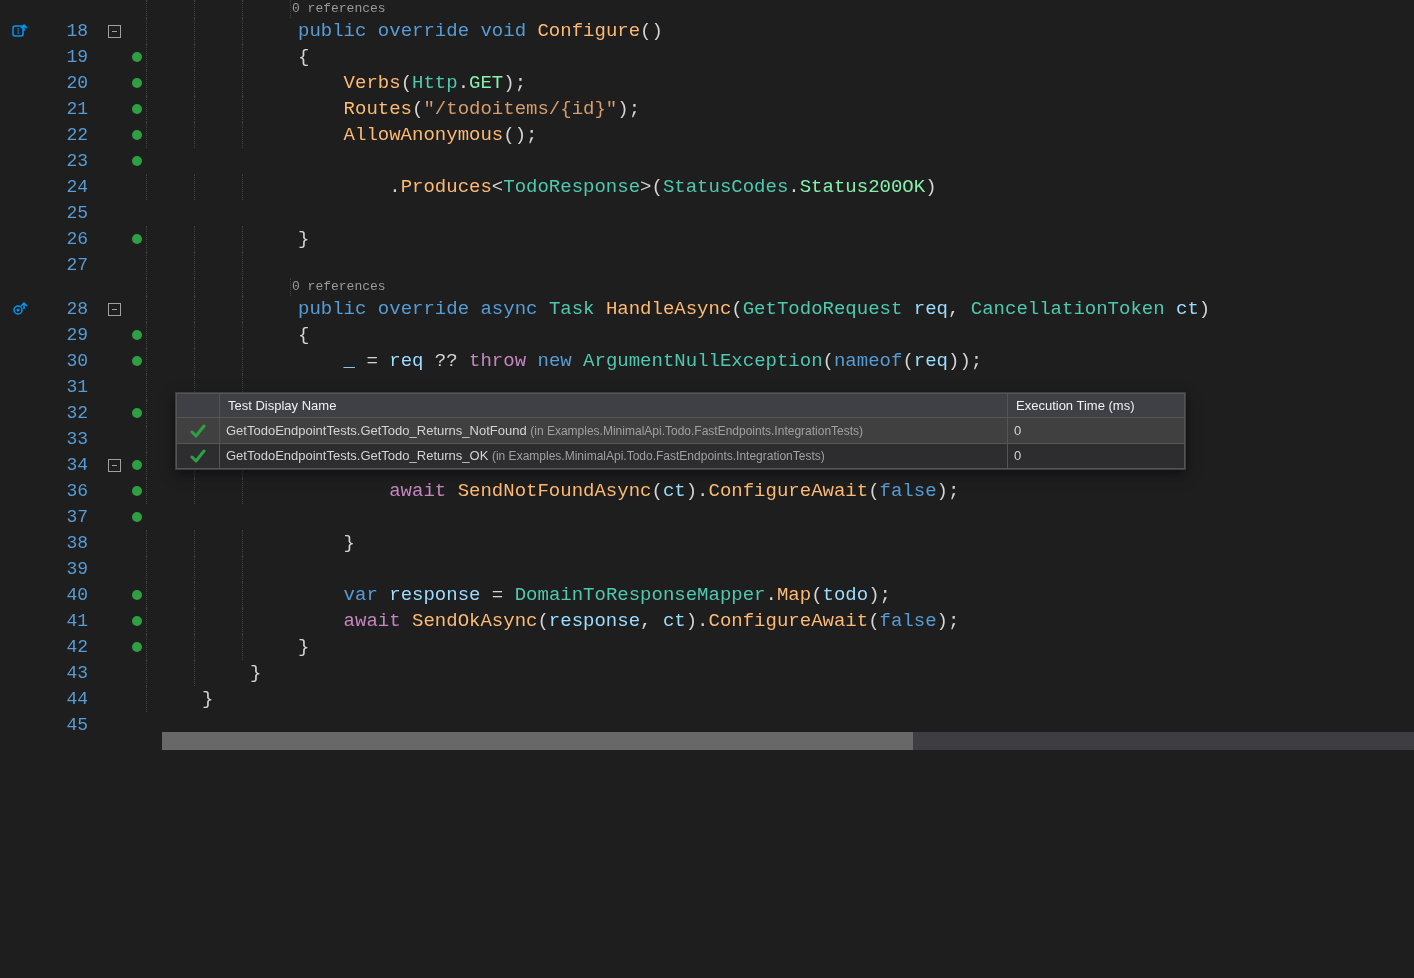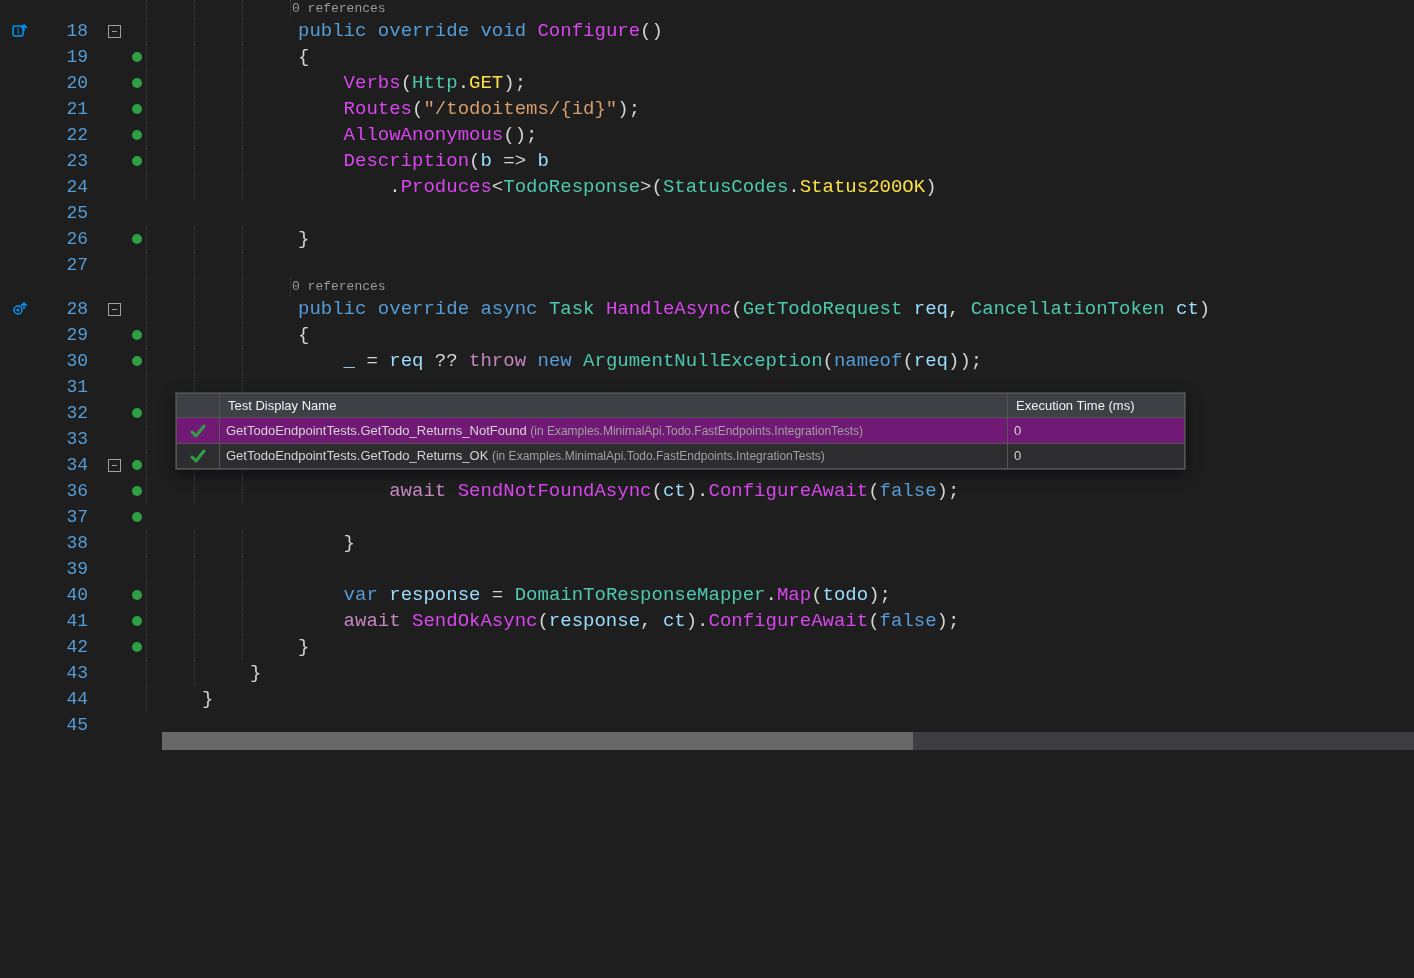--- a/index.html
+++ b/index.html
@@ -11,32 +11,32 @@
   .fold-box{width:11px;height:11px;border:1px solid #a0a0a0;display:flex;align-items:center;justify-content:center;background:#1e1e1e}
   .fold-box::before{content:"";width:5px;height:1px;background:#a0a0a0}
   .cov{width:18px;display:flex;align-items:center;justify-content:center;height:26px}
   .dot{width:10px;height:10px;border-radius:50%;background:#2ea043}
   .linewrap{position:relative;flex:1}
   .guide{position:absolute;top:0;bottom:0;width:0;border-left:1px dotted #404040}
   .code{position:relative;font-size:19px;line-height:26px;white-space:pre;color:#d4d4d4}
   .codelens{font-size:13px;color:#999;line-height:18px;height:18px}
   .kw{color:#569cd6}
   .type{color:#4ec9b0}
-  .method{color:#d946ef}
+  .method{color:#fdba74}
   .str{color:#d69d6d}
   .param{color:#9cdcfe}
   .ctrl{color:#c586c0}
-  .prop{color:#fde047}
+  .prop{color:#86efac}
   .white{color:#d4d4d4}
   .popup{position:absolute;left:175px;top:392px;width:1009px;background:#2d2d30;border:1px solid #3f3f46;box-shadow:0 4px 12px rgba(0,0,0,.5);font-family:'Segoe UI',Arial,sans-serif;font-size:13px;color:#d4d4d4;z-index:10}
   .popup-title{padding:4px 8px;font-weight:bold;font-size:14px;color:#fff}
   .popup-table{width:100%;border-collapse:collapse}
   .popup-table th{background:#3f3f46;padding:4px 8px;text-align:left;font-weight:normal;color:#f1f1f1;border:1px solid #555}
   .popup-table td{padding:4px 6px;border:1px solid #555;vertical-align:middle}
-  .popup-row-sel td{background:#701a75}
+  .popup-row-sel td{background:#404040}
   .popup-row td{background:#2d2d30}
   .check{display:inline-block;width:16px;height:16px;vertical-align:middle}
   .testname{color:#d4d4d4}
   .testns{color:#a0a0a0;font-size:12px}
   .col-icon{width:26px;text-align:center}
   .col-time{width:160px}
   .hscroll{position:absolute;left:162px;right:0;bottom:228px;height:18px}
   .hscroll-track{position:absolute;left:0;right:0;top:0;bottom:0;background:#3e3e42}
   .hscroll-thumb{position:absolute;left:0;width:60%;top:0;bottom:0;background:#686868}
 </style>
@@ -133,26 +133,20 @@
           <div class="guide" style="left: 96px;"></div>
           <div class="code" style="padding-left: 152px;"><span class="white">    </span><span class="method">AllowAnonymous</span><span class="white">();</span></div>
         </div>
       </div>
       <div class="row">
         <div class="glyph"></div>
         <div class="linenum">23</div>
         <div class="fold"></div>
         <div class="cov">
           <div class="dot"></div>
-        </div>
-        <div class="linewrap" style="height: 26px;">
-          <div class="guide" style="left: 0px;"></div>
-          <div class="guide" style="left: 48px;"></div>
-          <div class="guide" style="left: 96px;"></div>
-          <div class="code" style="padding-left: 152px;"><span class="white">    </span><span class="method">Description</span><span class="white">(</span><span class="param">b</span><span class="white"> =&gt; </span><span class="param">b</span></div>
         </div>
       </div>
       <div class="row">
         <div class="glyph"></div>
         <div class="linenum">24</div>
         <div class="fold"></div>
         <div class="cov"></div>
         <div class="linewrap" style="height: 26px;">
           <div class="guide" style="left: 0px;"></div>
           <div class="guide" style="left: 48px;"></div>

